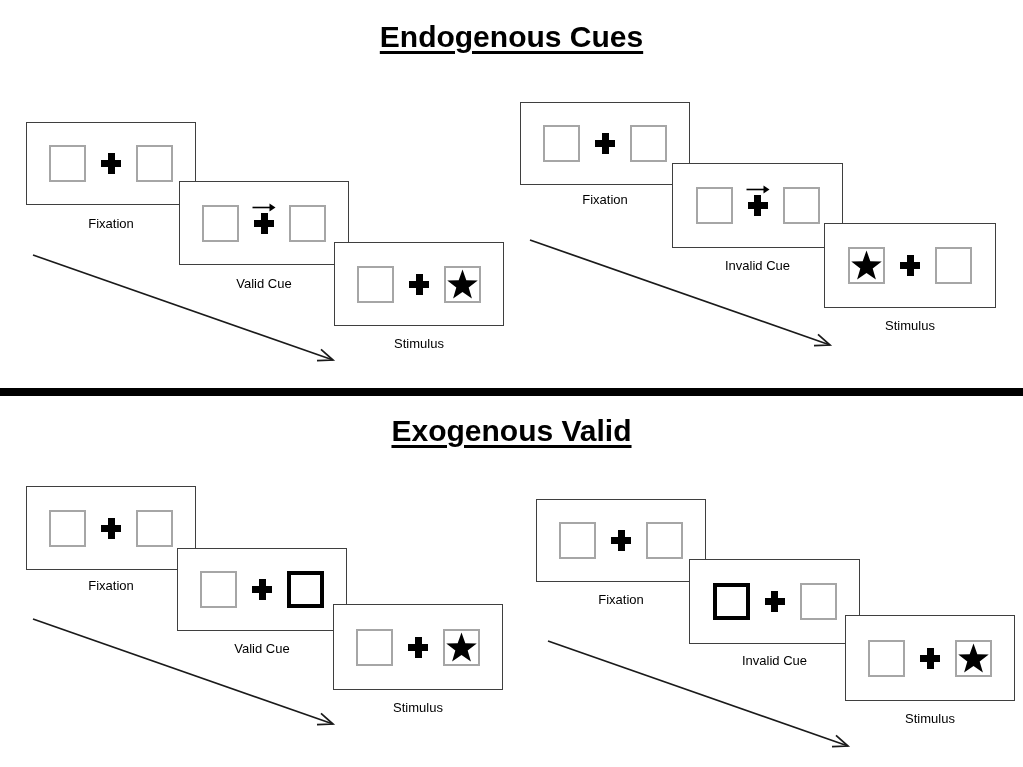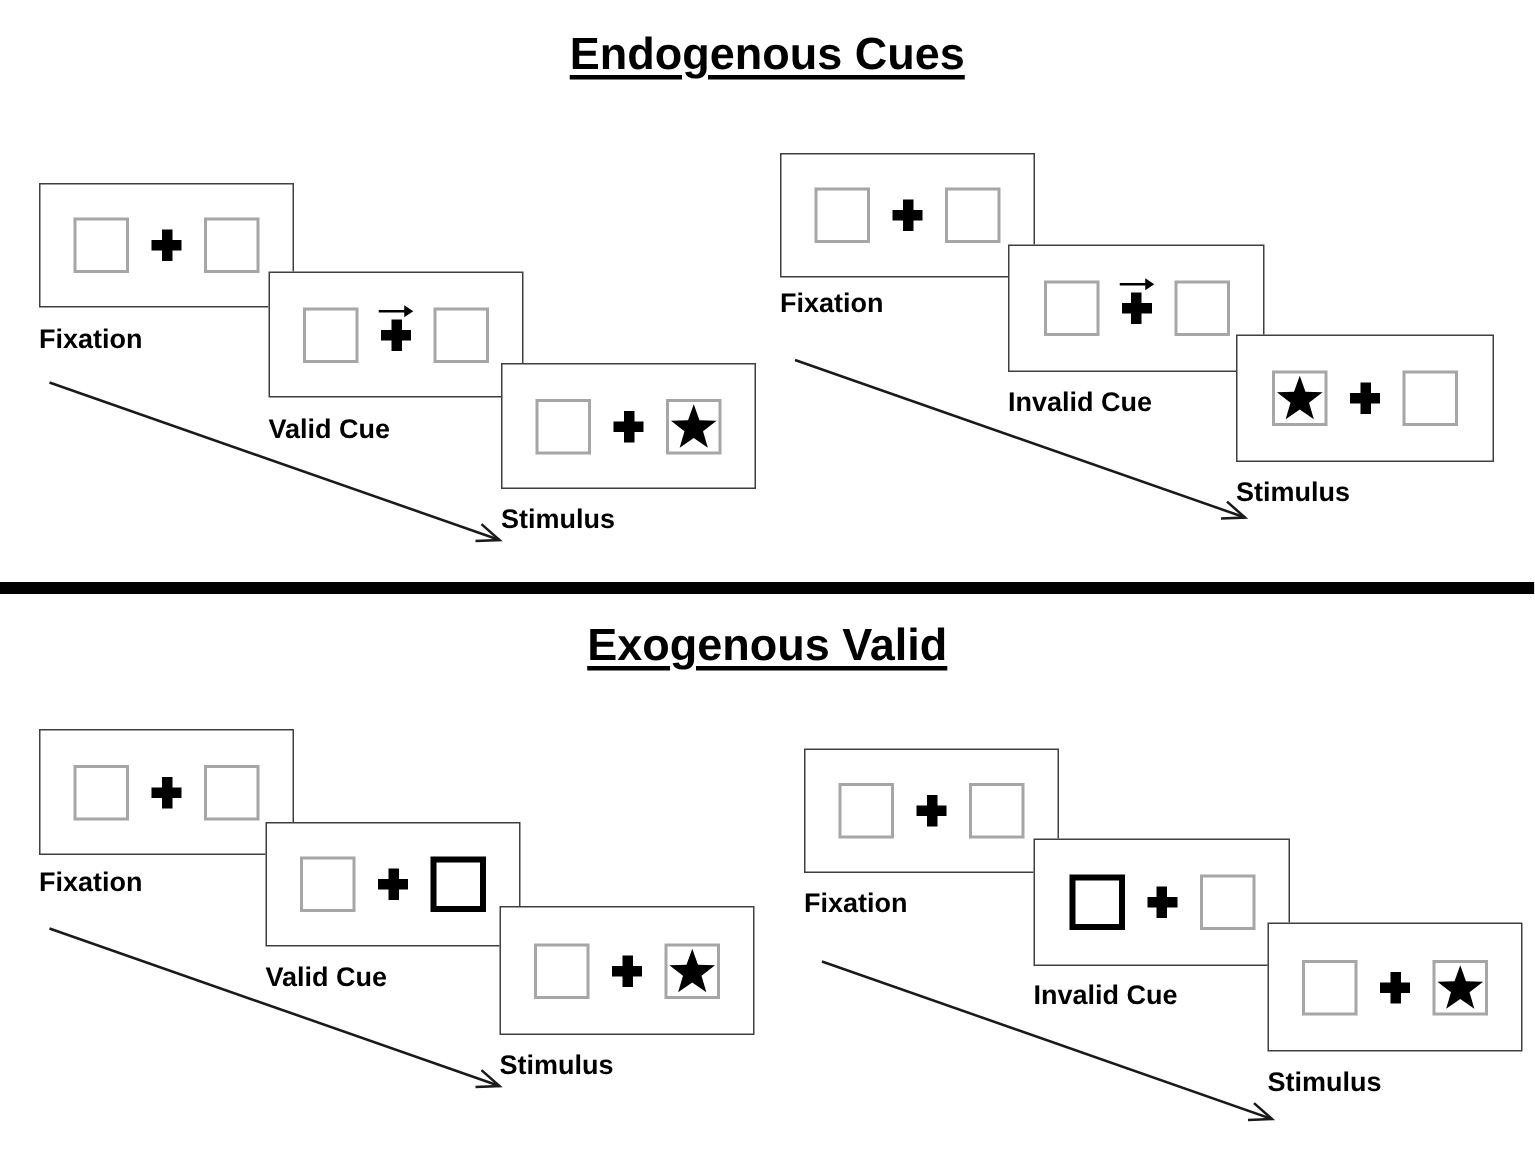--- a/index.html
+++ b/index.html
@@ -22,21 +22,21 @@
   .box {
     box-sizing: border-box; width: 37px; height: 37px; border: 2px solid #a6a6a6;
     background: #ffffff; display: flex; align-items: center; justify-content: center; flex: none;
   }
   .box.bold { border: 4px solid #000000; }
   .cross { position: relative; width: 20px; height: 21px; flex: none; }
   .cross::before { content: ""; position: absolute; left: 0; top: 7px; width: 20px; height: 7px; background: #000; }
   .cross::after  { content: ""; position: absolute; left: 6.5px; top: 0; width: 7px; height: 21px; background: #000; }
   .cue-arrow { position: absolute; left: -2px; top: -12px; }
   .step-label {
-    position: absolute; font-weight: bold; font-size: 18px;
+    position: absolute; text-align: center; font-weight: normal; font-size: 13px;
     color: #000; white-space: nowrap;
   }
   .flow-arrow { position: absolute; }
 </style>
 </head>
 <body>
 
 <div class="stage">
 
   <div class="title" style="top:20px">Endogenous Cues</div>

